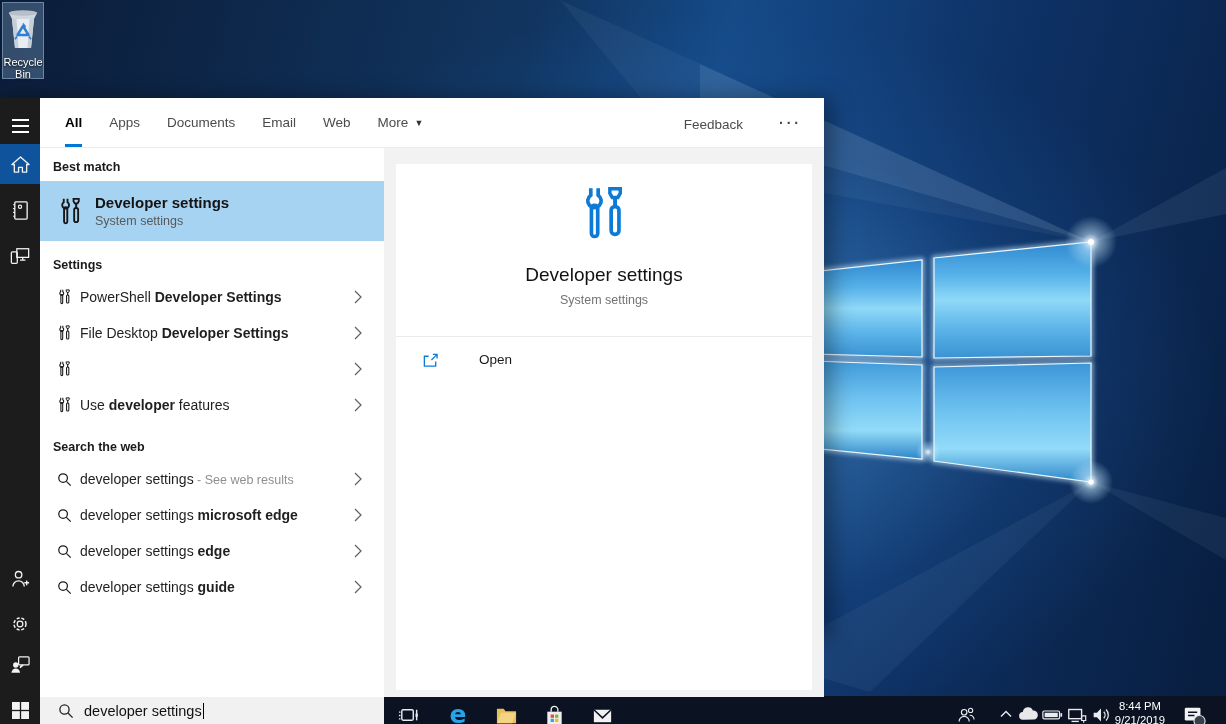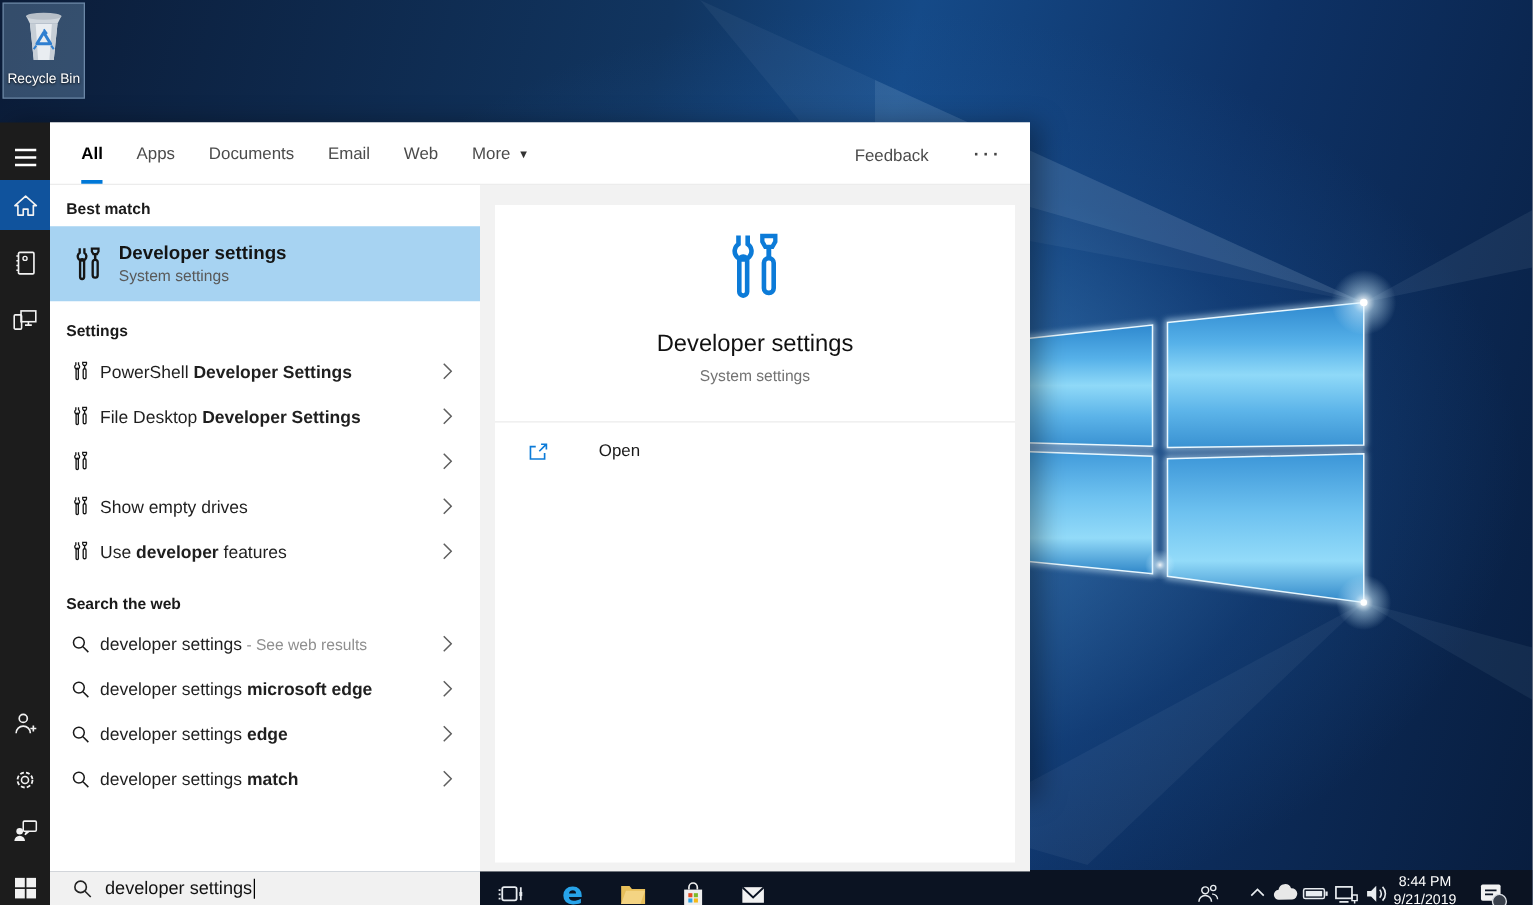--- a/index.html
+++ b/index.html
@@ -8,21 +8,21 @@
 
   
   .wallpaper{position:absolute;inset:0;}
   .wp-base{position:absolute;inset:0;
     background:
       radial-gradient(760px 540px at 700px 375px, rgba(96,178,240,.55), rgba(30,90,160,.28) 45%, rgba(0,0,0,0) 68%),
       linear-gradient(105deg,#0b1c38 0%,#113560 38%,#154a88 52%,#0e3266 72%,#081d3e 100%);}
   svg.wp-logo{position:absolute;left:0;top:0;}
 
   
-  .desk-icon{position:absolute;left:2px;top:2px;width:66px;height:77px;
+  .desk-icon{position:absolute;left:2px;top:2px;width:42px;height:77px;
     background:rgba(140,180,215,.32);border:1px solid rgba(175,205,235,.45);
     box-sizing:border-box;text-align:center;}
   .desk-label{font-size:11px;color:#fff;text-shadow:0 1px 2px rgba(0,0,0,.9);margin-top:0;}
 
   
   .flyout{position:absolute;left:0;top:98px;width:824px;height:542px;box-shadow:8px 0 20px rgba(0,0,0,.35);}
   .sidebar{position:absolute;left:0;top:0;width:40px;height:626px;background:#1c1c1c;}
   .sb-btn{position:absolute;left:0;width:40px;height:40px;display:flex;align-items:center;justify-content:center;color:#f2f2f2;}
   .sb-btn.hamburger{top:8px;}
   .hamb{width:17px;}
@@ -440,31 +440,20 @@
         <span class="chev">
             <svg width="8" height="14" viewBox="0 0 8 14">
               <use href="#i-chev-r"></use>
             </svg>
           </span>
       </div>
       <div class="row">
         <svg class="row-ic small-tools" width="15" height="18" viewBox="0 0 24 28">
             <use href="#i-tools"></use>
           </svg>
-        <div class="row-text"><span>Show empty drives</span><span class="b"></span><span></span></div>
-        <span class="chev">
-            <svg width="8" height="14" viewBox="0 0 8 14">
-              <use href="#i-chev-r"></use>
-            </svg>
-          </span>
-      </div>
-      <div class="row">
-        <svg class="row-ic small-tools" width="15" height="18" viewBox="0 0 24 28">
-            <use href="#i-tools"></use>
-          </svg>
         <div class="row-text"><span>Use </span><span class="b">developer</span><span> features</span></div>
         <span class="chev">
             <svg width="8" height="14" viewBox="0 0 8 14">
               <use href="#i-chev-r"></use>
             </svg>
           </span>
       </div>
 
       <div class="sec-label mid">Search the web</div>
 
@@ -498,21 +487,21 @@
         <span class="chev">
             <svg width="8" height="14" viewBox="0 0 8 14">
               <use href="#i-chev-r"></use>
             </svg>
           </span>
       </div>
       <div class="row">
         <svg class="row-ic" width="15" height="15" viewBox="0 0 16 16">
             <use href="#i-search"></use>
           </svg>
-        <div class="row-text"><span>developer settings </span><span class="b">match</span><span class="gray-suffix"></span></div>
+        <div class="row-text"><span>developer settings </span><span class="b">guide</span><span class="gray-suffix"></span></div>
         <span class="chev">
             <svg width="8" height="14" viewBox="0 0 8 14">
               <use href="#i-chev-r"></use>
             </svg>
           </span>
       </div>
     </div>
 
     <div class="previewcol">
       <div class="card">

